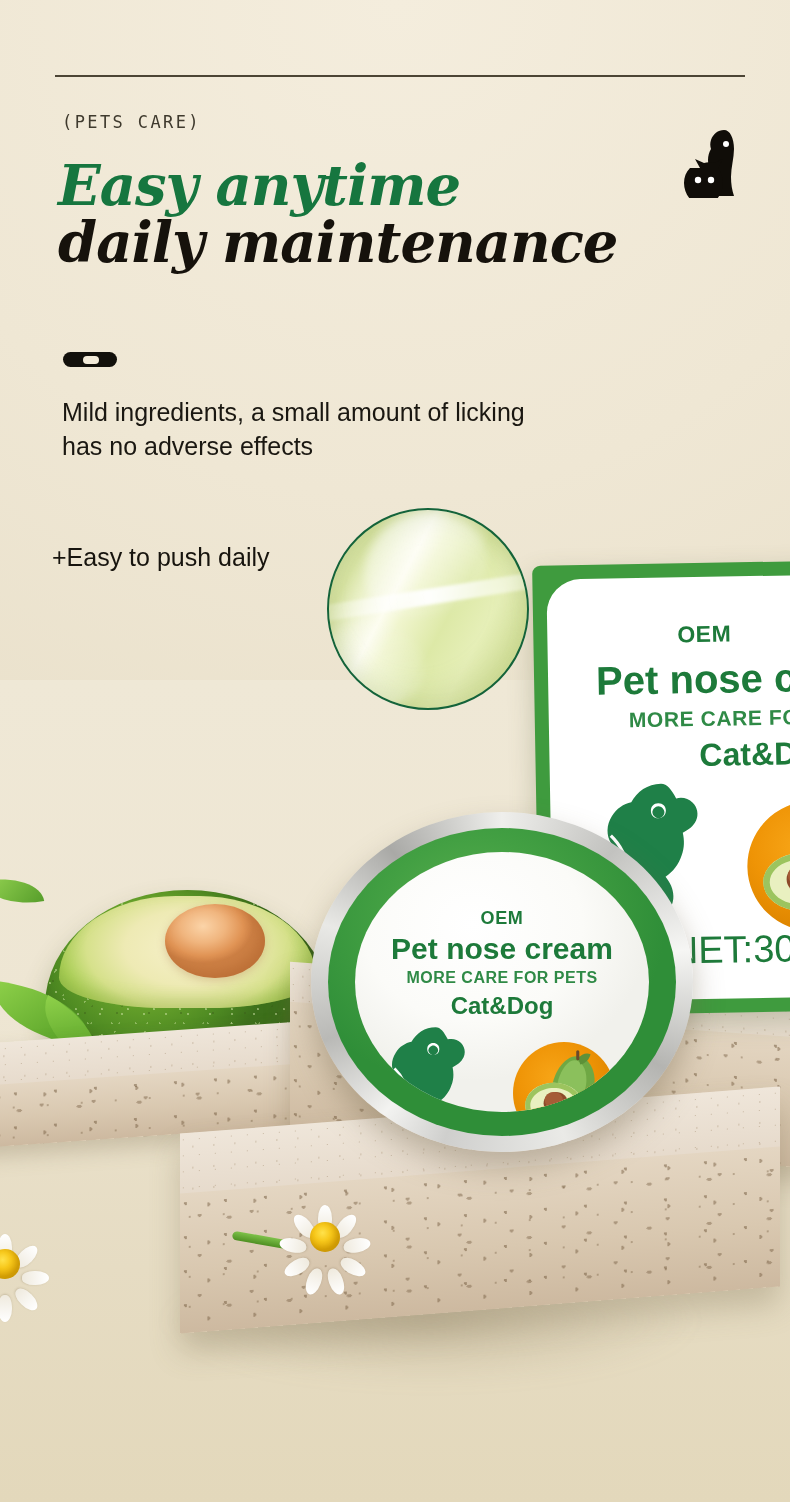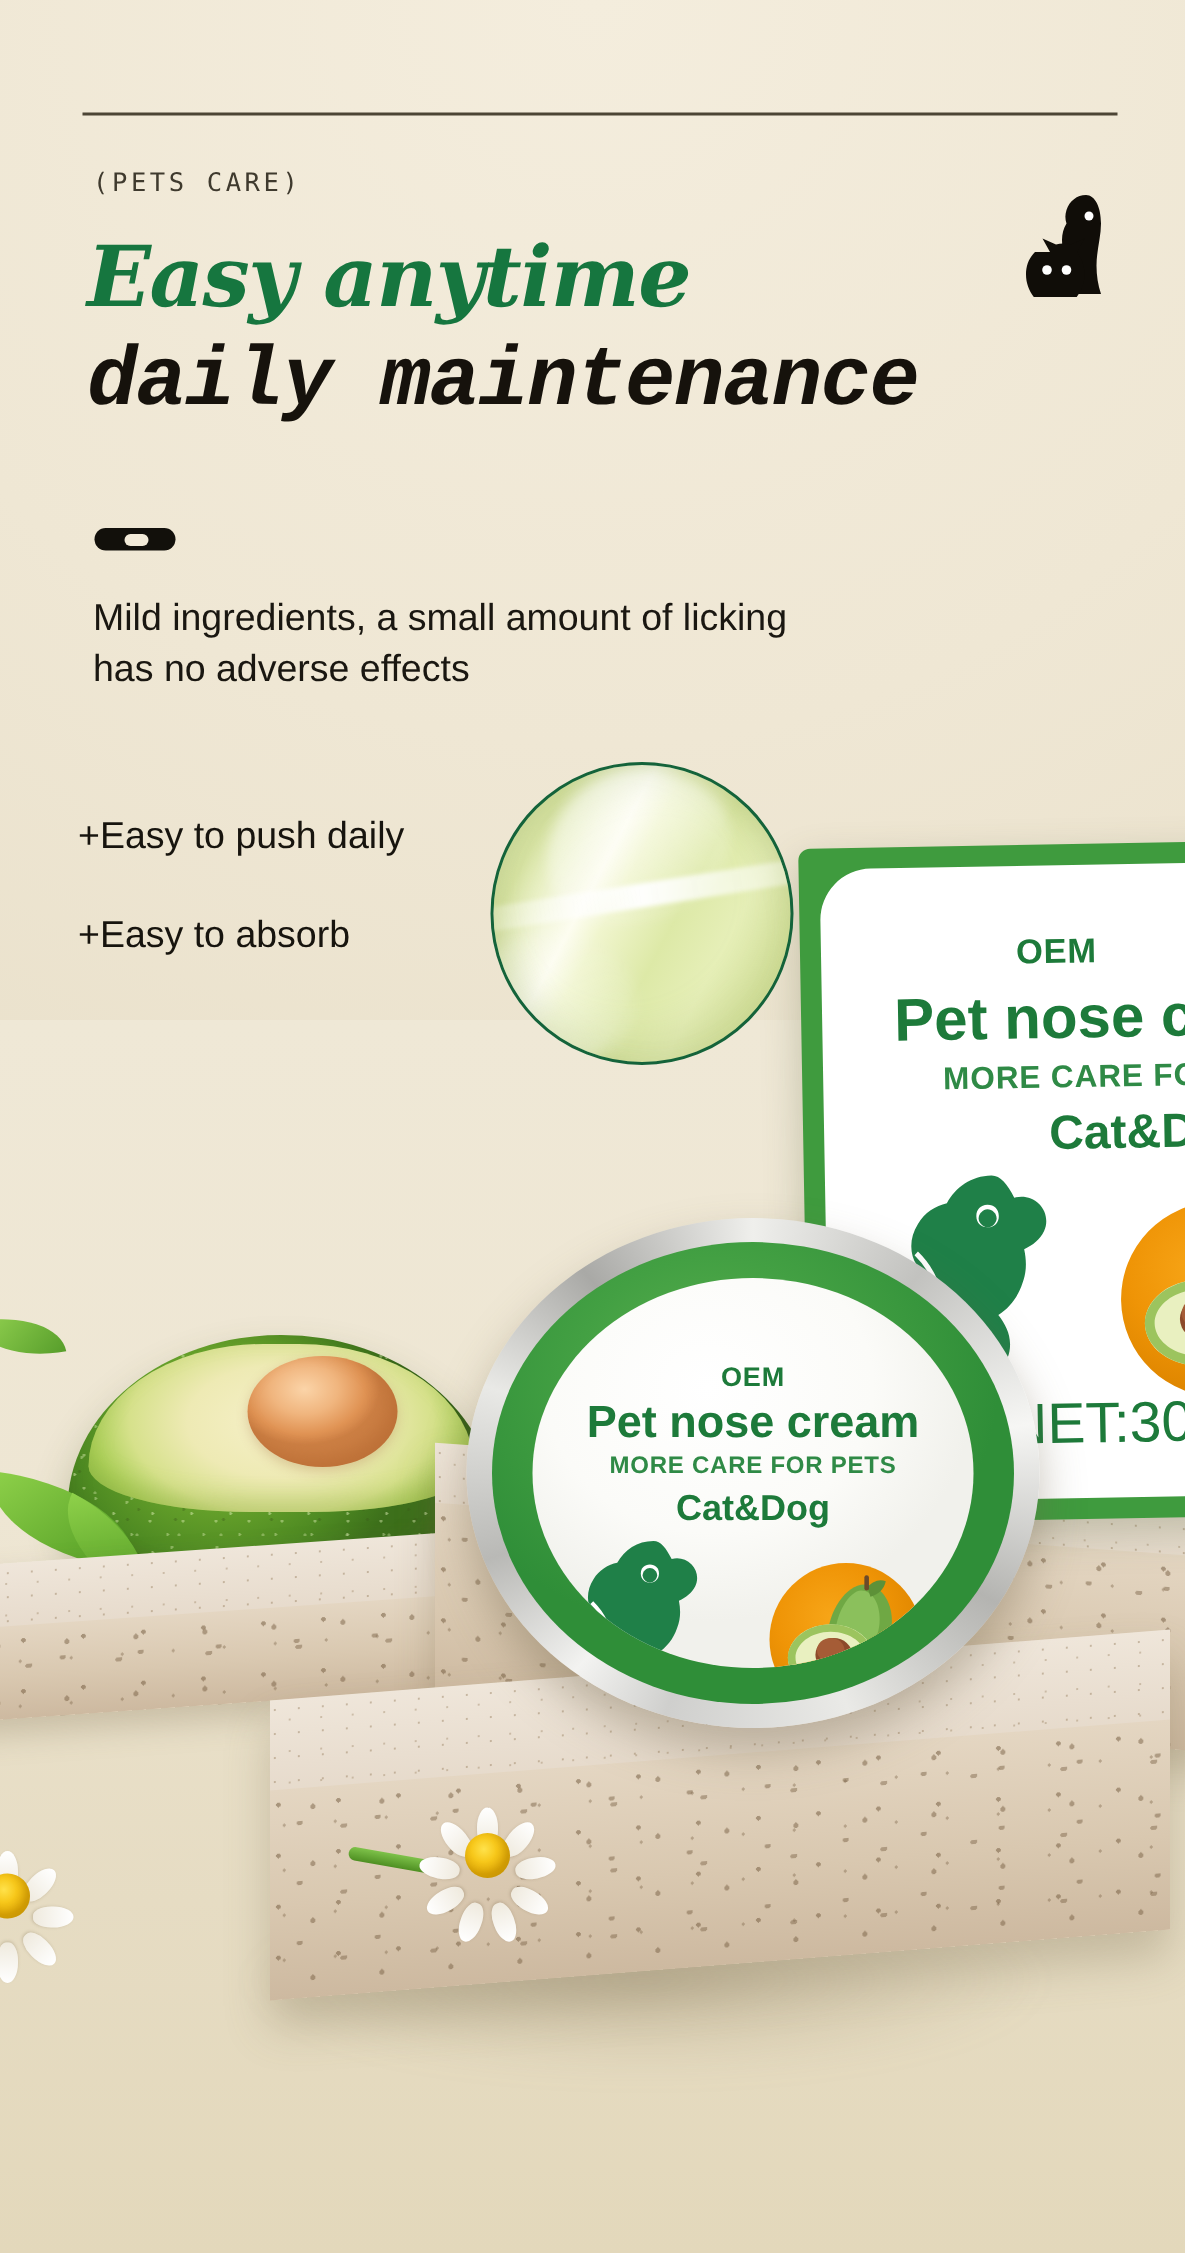--- a/index.html
+++ b/index.html
@@ -144,21 +144,21 @@
 
   .headline{position:absolute;left:58px;top:158px;width:660px;}
   .headline .ln{
     font-family:"DejaVu Serif", serif;
     font-weight:bold;font-style:italic;
     font-size:56px;line-height:0.98;
     letter-spacing:-1px;
     white-space:nowrap;
   }
   .headline .ln1{color:#16763f;}
-  .headline .ln2{color:#16120c;margin-top:14px;font-family:Liberation Mono, monospace;}
+  .headline .ln2{color:#16120c;margin-top:2px;}
 
   
   .dash-pill{
     position:absolute;left:63px;top:352px;width:54px;height:15px;
     background:#12100b;border-radius:8px;
   }
   .dash-pill::after{
     content:"";position:absolute;left:20px;top:3.5px;width:16px;height:8px;
     background:#f2ead8;border-radius:5px;
   }
@@ -420,21 +420,20 @@
     <div class="ln ln1">Easy anytime</div>
     <div class="ln ln2">daily maintenance</div>
   </div>
 
   <div class="dash-pill"></div>
 
   <div class="subcopy">Mild ingredients, a small amount of licking has no adverse effects</div>
 
   <div class="bullets">
     <div class="bul">+Easy to push daily</div>
-    <div class="bul">+Easy to absorb</div>
   </div>
 
   <div class="cream-circle">
     <div class="swirl1"></div>
     <div class="gloss"></div>
     <div class="swirl2"></div>
   </div>
 
 </div>
 

